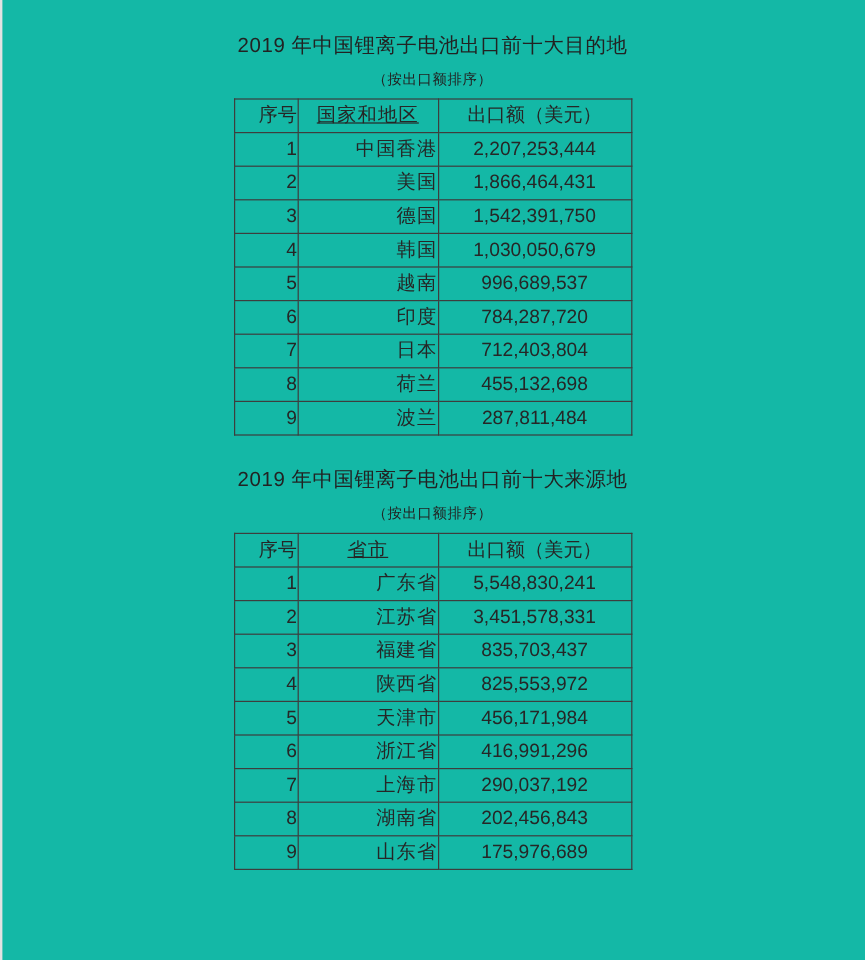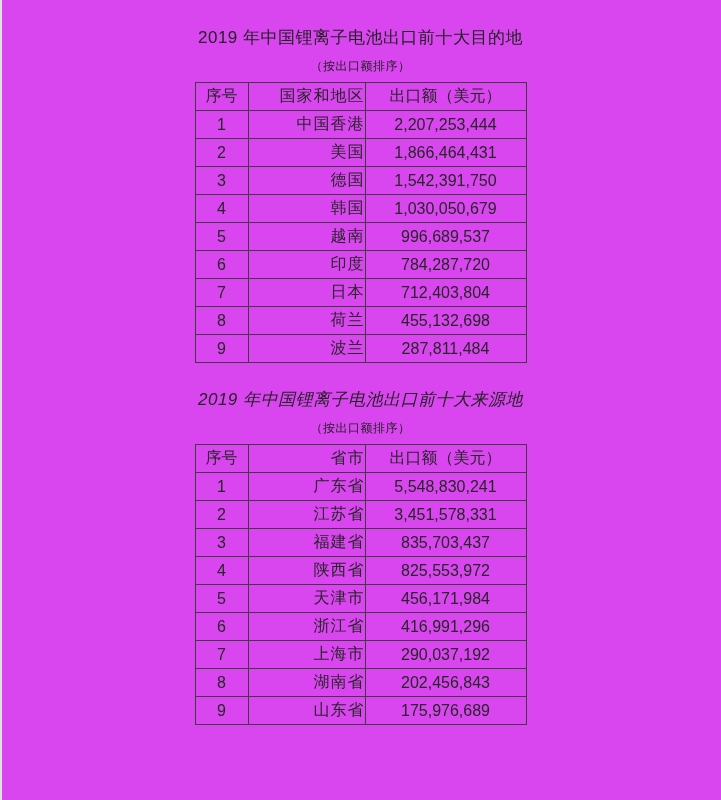--- a/index.html
+++ b/index.html
@@ -4,21 +4,21 @@
 <style>
   html, body { margin: 0; padding: 0; }
   body {
     background: #ffffff;
     font-family: "Liberation Sans", "DejaVu Sans", sans-serif;
   }
   .page {
     position: relative;
     width: 721px;
     height: 800px;
-    background: #d946ef;
+    background: #14b8a6;
     color: #262626;
     overflow: hidden;
   }
   .page-edge {
     position: absolute;
     left: 0; top: 0;
     width: 2px; height: 100%;
     background: #e2e2e2;
   }
   .content {
@@ -33,43 +33,43 @@
     letter-spacing: 0.5px;
     color: #222222;
   }
   .doc-subtitle {
     font-size: 12px;
     line-height: 20px;
     margin: 7px 0 6px 0;
     letter-spacing: 0.5px;
     color: #222222;
   }
-  .section2-title { margin-top: 26px; font-style: italic; }
+  .section2-title { margin-top: 26px; }
   table.data-table {
     border-collapse: collapse;
     table-layout: fixed;
     margin: 0 auto;
     width: 328px;
   }
   table.data-table th,
   table.data-table td {
     border: 1.5px solid #3d3d3d;
     height: 27px;
     font-size: 16px;
     font-weight: normal;
     padding: 0;
     color: #262626;
     vertical-align: middle;
     overflow: hidden;
     white-space: nowrap;
   }
-  .c0 { width: 52px;  text-align: center; }
+  .c0 { width: 52px;  text-align: right; }
   .c1 { width: 116px; text-align: right; padding-left: 13px !important; letter-spacing: 1px; }
   .c2 { width: 160px; text-align: center; margin-left: 12px; }
-  th.c1 { text-align: right; padding-left: 0 !important; }
+  th.c1 { text-align: center; padding-left: 0 !important; text-decoration: underline; }
 </style>
 </head>
 <body>
 
 <div class="page">
   <div class="page-edge"></div>
   <div class="content">
 
     <section>
       <p class="doc-title">2019 年中国锂离子电池出口前十大目的地</p>

